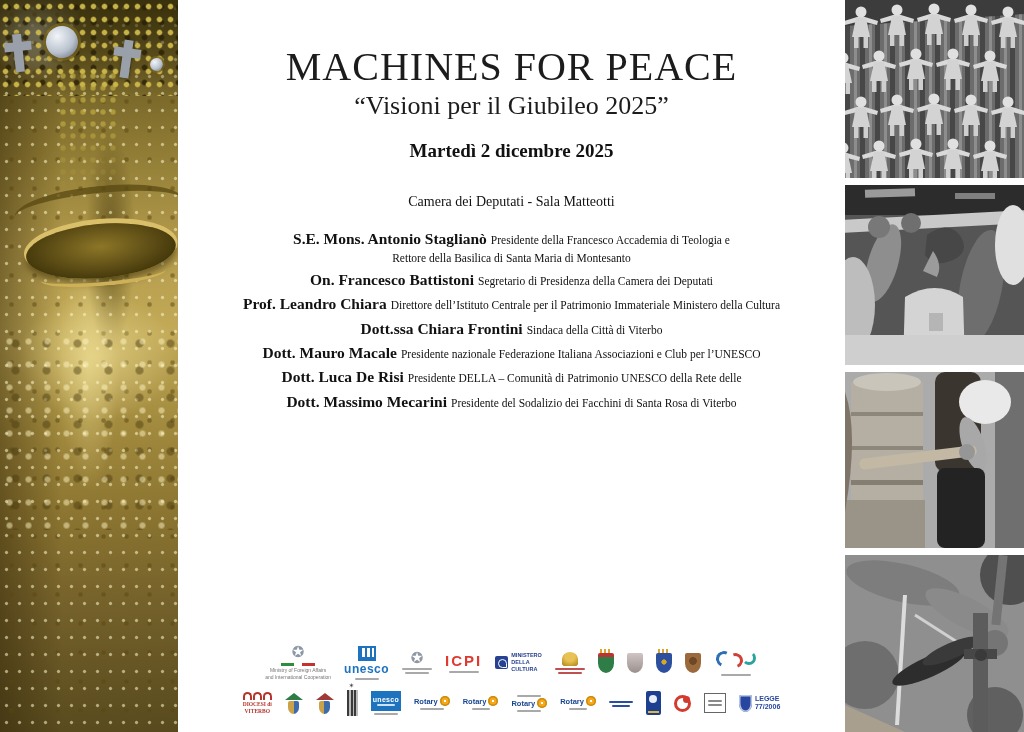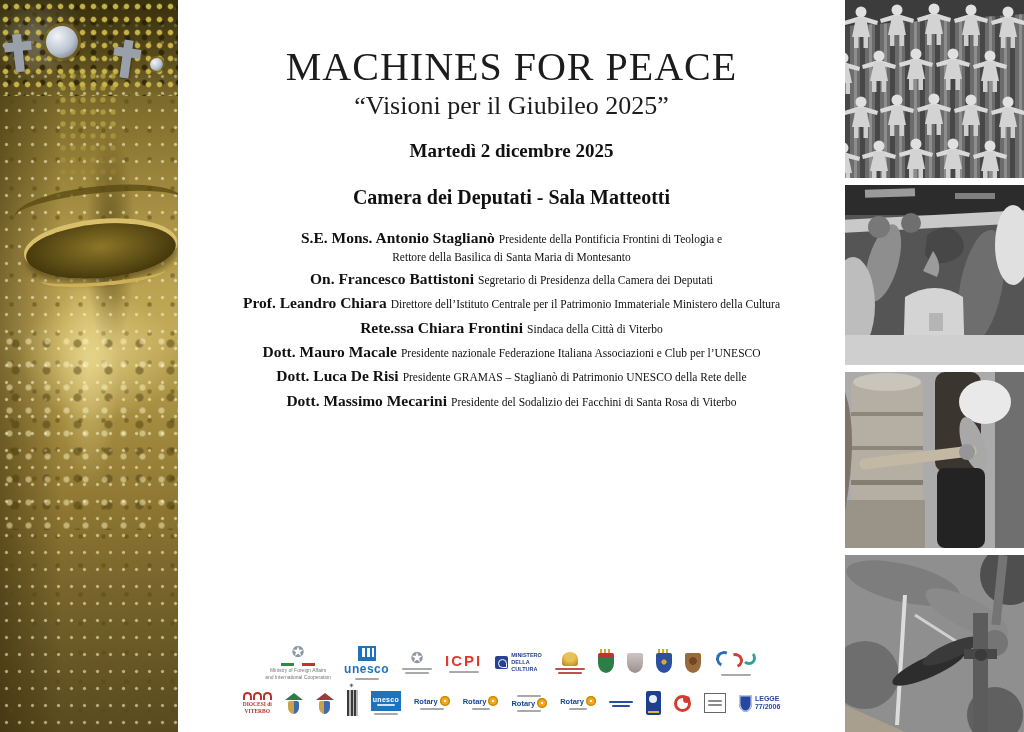--- a/index.html
+++ b/index.html
@@ -50,21 +50,21 @@
     background-image:radial-gradient(circle, rgba(255,245,195,.5) 2px, transparent 4px),
       radial-gradient(circle, rgba(70,55,12,.45) 3px, transparent 5px);
     background-size:19px 23px, 31px 27px; }
 
   
   .center { flex:1 1 auto; height:732px; display:flex; flex-direction:column; background:#fff;
             text-align:center; overflow:hidden; }
   .title { margin-top:46px; font-size:40px; letter-spacing:1px; font-weight:400; line-height:1.05; color:#1c1c1c; }
   .subtitle { font-size:26px; margin-top:3px; color:#1c1c1c; }
   .date-line { font-size:19px; font-weight:bold; margin-top:19px; }
-  .venue-line { font-size:20px; font-weight:bold; margin-top:24px; }
+  .venue-line { font-size:14px; font-weight:normal; margin-top:32px; }
   .present { font-size:12px; font-weight:bold; margin-top:20px; line-height:1.45; color:#222; }
   .participants-heading { font-size:19px; margin-top:20px; font-weight:400; }
   .speakers { max-width:664px; margin:16px auto 0; }
   .speaker { margin:1px 0; line-height:1.45; }
   .sp-name { font-weight:bold; font-size:15.5px; }
   .sp-role { font-size:11.5px; }
   .sp-line2 { font-size:11.5px; line-height:1.4; }
   .sp-line2:empty { display:none; }
 
   
@@ -159,42 +159,42 @@
 
   <div class="center">
     <div class="title">MACHINES FOR PEACE</div>
     <div class="subtitle">“Visioni per il Giubileo 2025”</div>
     <div class="date-line">Martedì 2 dicembre 2025</div>
     <div class="venue-line">Camera dei Deputati - Sala Matteotti</div>
 
     <div class="speakers">
       <p class="speaker">
         <span class="sp-name">S.E. Mons. Antonio Staglianò</span>
-        <span class="sp-role">Presidente della Pontificia Frontini di Teologia e</span>
+        <span class="sp-role">Presidente della Francesco Accademia di Teologia e</span>
         <span class="sp-line2" style="display:block">Rettore della Basilica di Santa Maria di Montesanto</span>
       </p>
       <p class="speaker">
         <span class="sp-name">On. Francesco Battistoni</span>
         <span class="sp-role">Segretario di Presidenza della Camera dei Deputati</span>
       </p>
       <p class="speaker">
         <span class="sp-name">Prof. Leandro Chiara</span>
         <span class="sp-role">Direttore dell’Istituto Centrale per il Patrimonio Immateriale Ministero della Cultura</span>
       </p>
       <p class="speaker">
-        <span class="sp-name">Rete.ssa Chiara Frontini</span>
+        <span class="sp-name">Dott.ssa Chiara Frontini</span>
         <span class="sp-role">Sindaca della Città di Viterbo</span>
       </p>
       <p class="speaker">
         <span class="sp-name">Dott. Mauro Macale</span>
         <span class="sp-role">Presidente nazionale Federazione Italiana Associazioni e Club per l’UNESCO</span>
       </p>
       <p class="speaker">
         <span class="sp-name">Dott. Luca De Risi</span>
-        <span class="sp-role">Presidente GRAMAS – Staglianò di Patrimonio UNESCO della Rete delle</span>
+        <span class="sp-role">Presidente DELLA – Comunità di Patrimonio UNESCO della Rete delle</span>
       </p>
       <p class="speaker">
         <span class="sp-name">Dott. Massimo Mecarini</span>
         <span class="sp-role">Presidente del Sodalizio dei Facchini di Santa Rosa di Viterbo</span>
       </p>
     </div>
 
     <div class="logo-rows">
       <div class="logo-row r1">
         <div class="logo">

